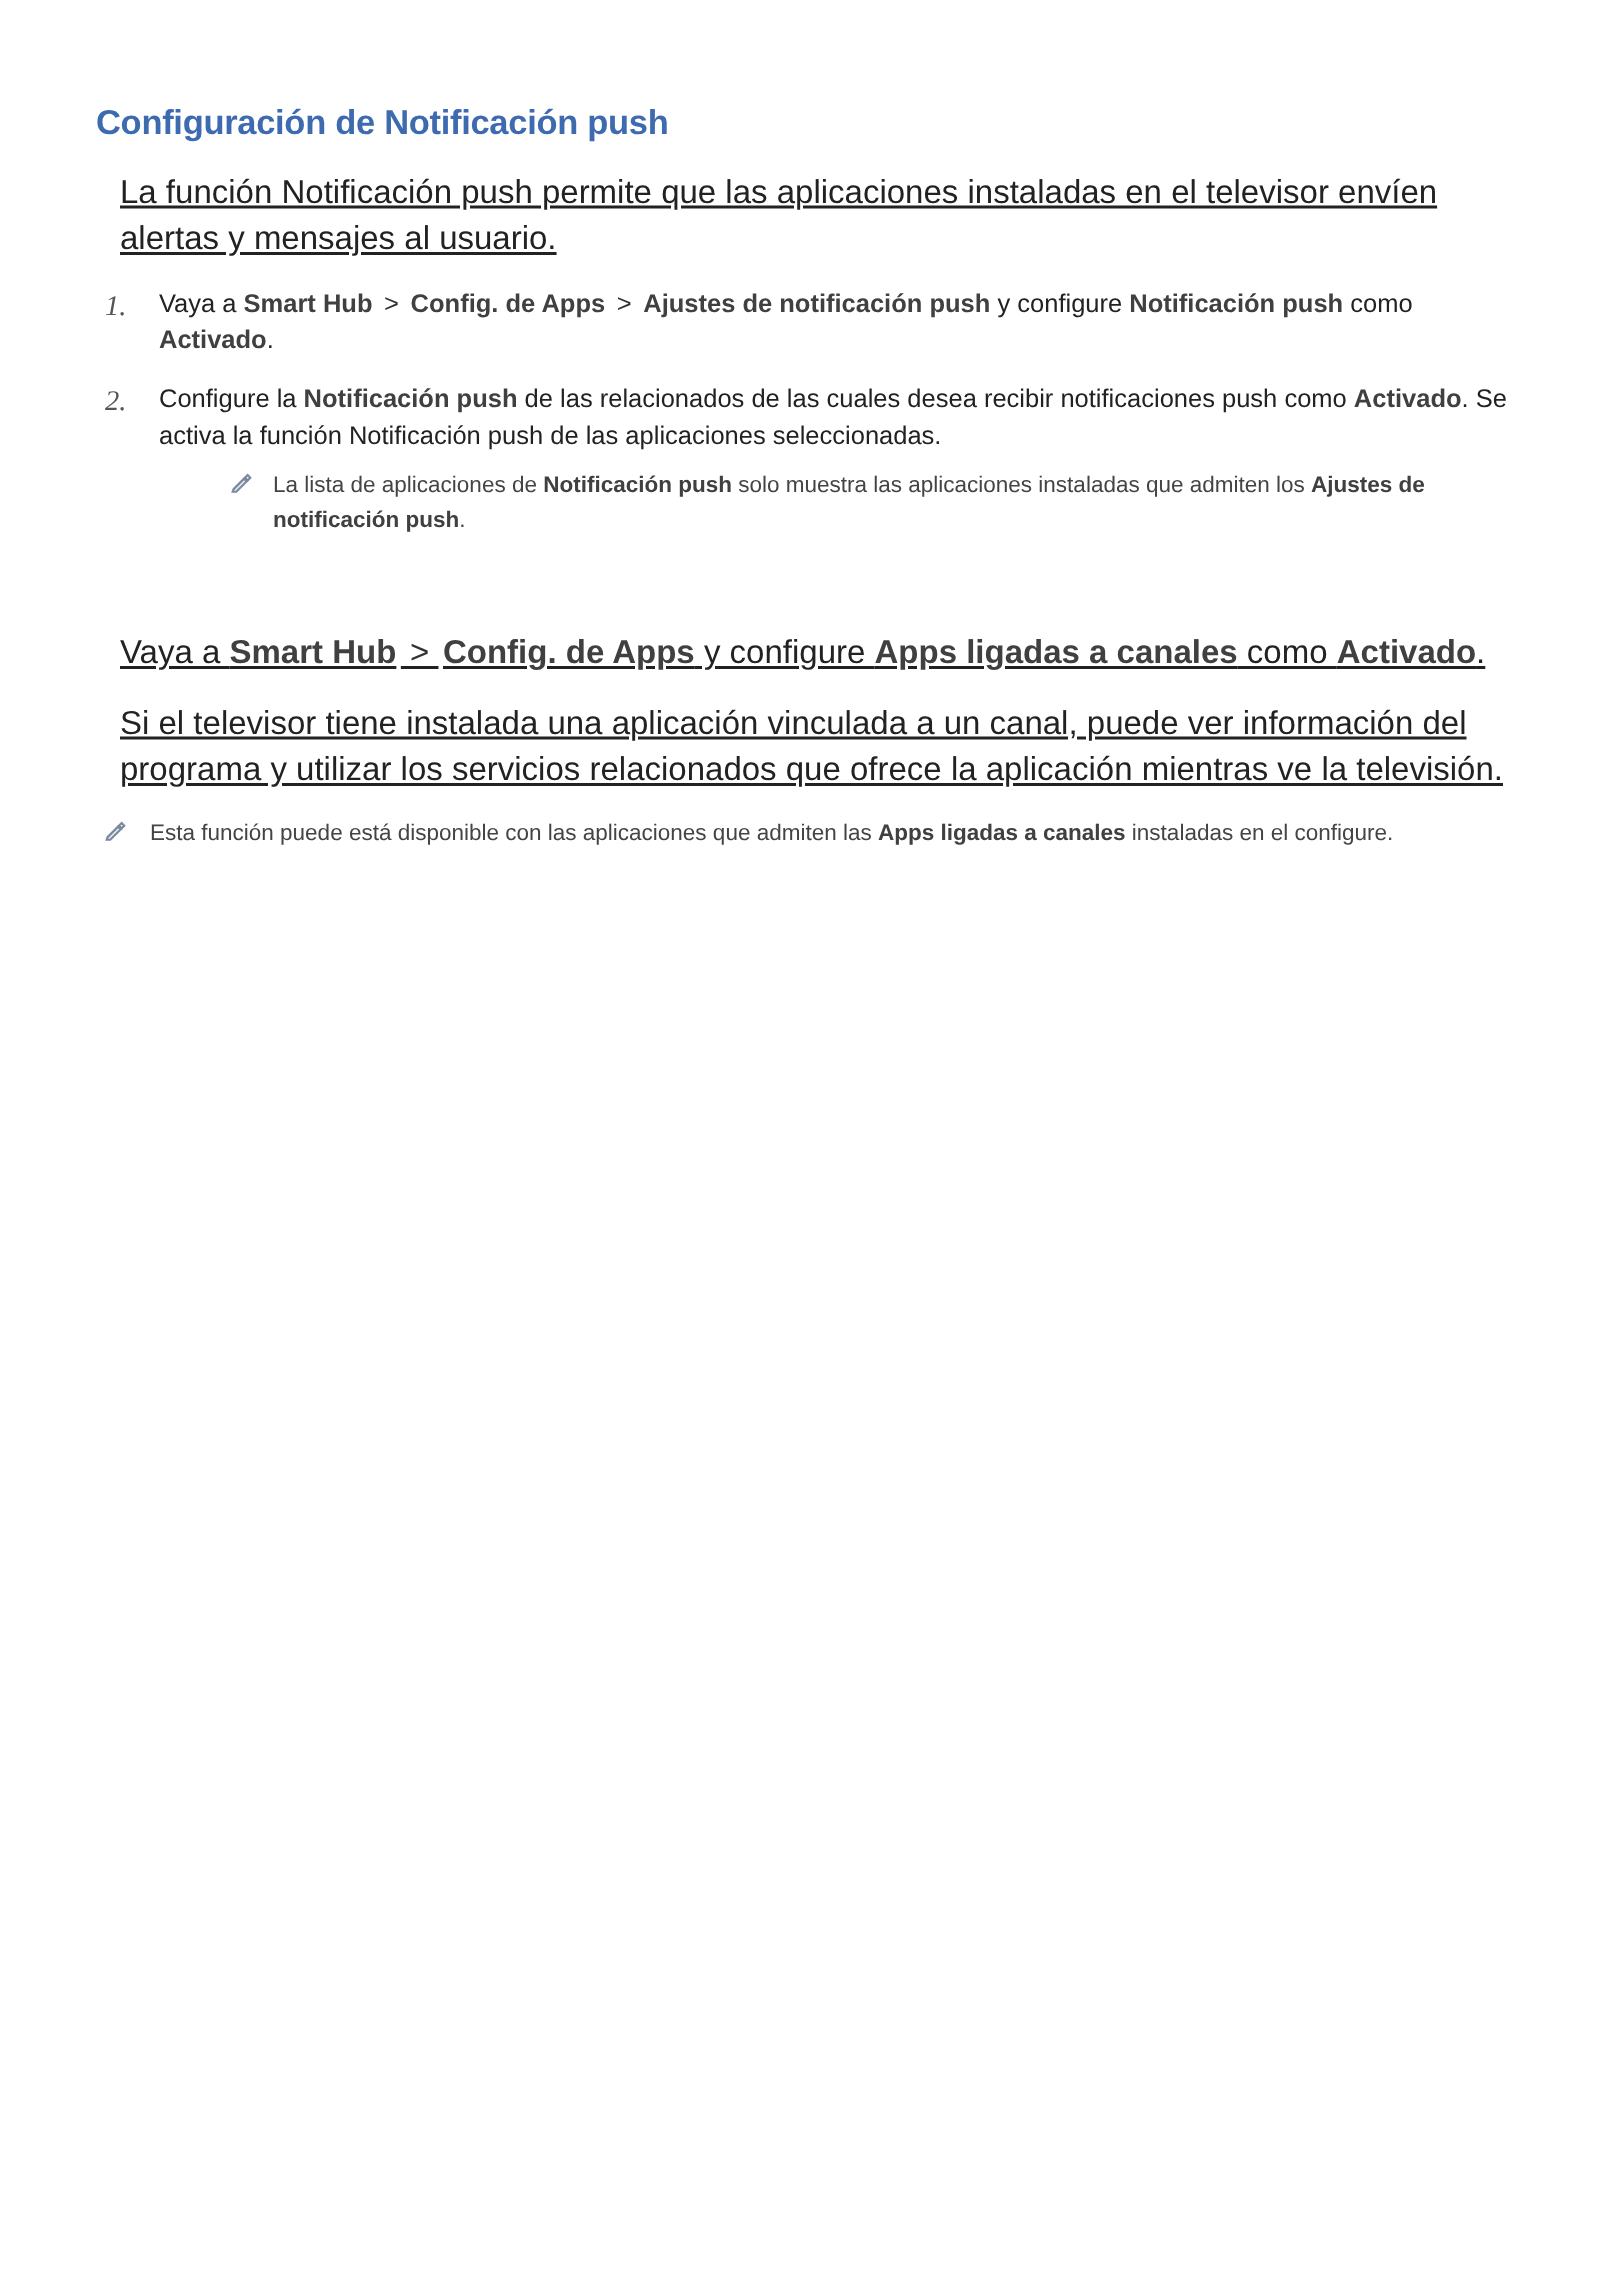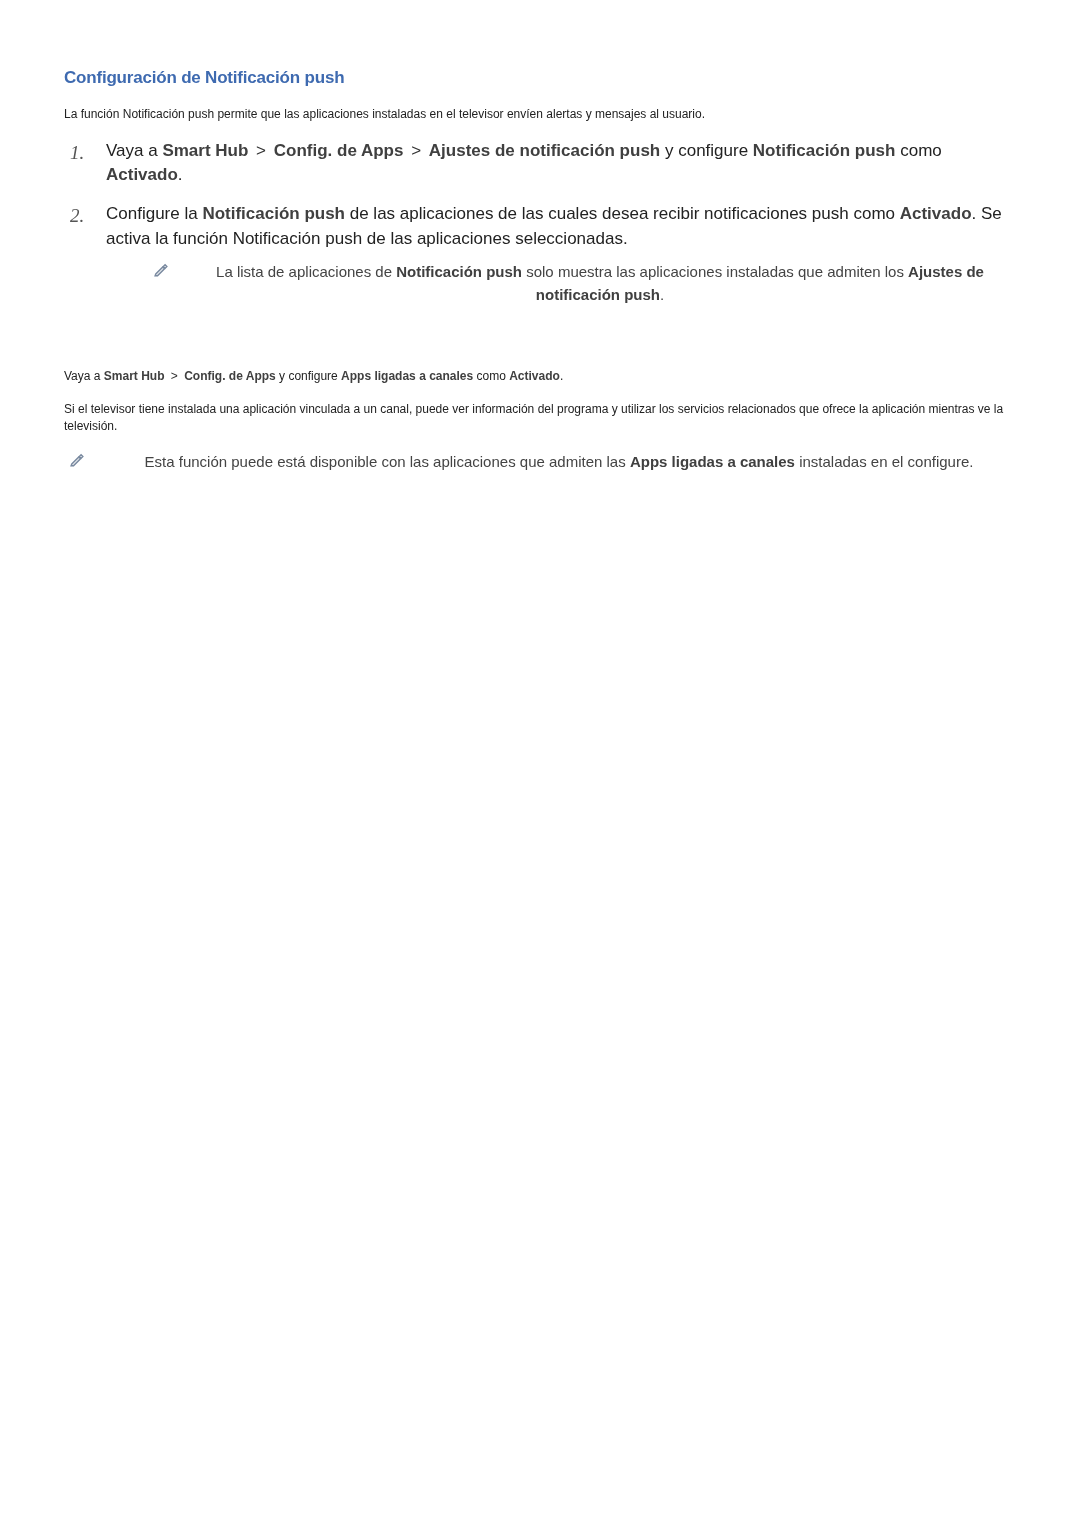--- a/index.html
+++ b/index.html
@@ -11,30 +11,31 @@
     width: 1080px;
     height: 1527px;
     box-sizing: border-box;
   }
   .page {
     padding: 68px 62px 62px 64px;
     box-sizing: border-box;
   }
   h2.section-heading {
     color: #3e6ab0;
-    font-size: 17px;
+    font-size: 23px;
     font-weight: bold;
     margin: 0 0 18px 0;
     letter-spacing: -0.2px;
   }
   p.body-text {
-    font-size: 12px;
+    font-size: 22px;
     line-height: 1.4;
-    margin: 0 0 16px 0;
+    margin: 0 0 16px 16px;
     color: #222;
+    text-decoration: underline;
   }
   ol.steps {
     list-style: none;
     padding: 0;
     margin: 0 0 8px 0;
   }
   ol.steps > li {
     position: relative;
     padding-left: 42px;
     margin-bottom: 14px;
@@ -59,21 +60,20 @@
     color: #333;
     padding: 0 3px;
   }
   .note-row {
     position: relative;
     padding-left: 76px;
     margin: 10px 0 0 0;
     font-size: 15px;
     line-height: 1.5;
     color: #444;
-    text-align: center;
   }
   .note-row.top-level {
     padding-left: 36px;
   }
   .note-icon {
     position: absolute;
     left: 48px;
     top: 2px;
     width: 14px;
     height: 14px;
@@ -100,21 +100,21 @@
 
   <p class="body-text">La función Notificación push permite que las aplicaciones instaladas en el televisor envíen alertas y mensajes al usuario.</p>
 
   <ol class="steps">
     <li>
       <span class="step-num">1.</span>
       <span>Vaya a </span><span class="link-strong">Smart Hub</span><span class="sep"> &gt; </span><span class="link-strong">Config. de Apps</span><span class="sep"> &gt; </span><span class="link-strong">Ajustes de notificación push</span><span> y configure </span><span class="link-strong">Notificación push</span><span> como </span><span class="link-strong">Activado</span><span>.</span>
     </li>
     <li>
       <span class="step-num">2.</span>
-      <span>Configure la </span><span class="link-strong">Notificación push</span><span> de las aplicaciones de las cuales desea recibir notificaciones push como </span><span class="link-strong">Activado</span><span>. Se activa la función Notificación push de las aplicaciones seleccionadas.</span>
+      <span>Configure la </span><span class="link-strong">Notificación push</span><span> de las relacionados de las cuales desea recibir notificaciones push como </span><span class="link-strong">Activado</span><span>. Se activa la función Notificación push de las aplicaciones seleccionadas.</span>
 
       <div class="note-row">
         <span class="note-icon">
           <svg viewBox="0 0 24 24" fill="none" stroke="currentColor" stroke-width="2.5">
             <path d="M3 19 L15 7 L18 10 L6 22 L2 22 Z" fill="currentColor" opacity="0.15"></path>
             <path d="M3 19 L15 7 L18 10 L6 22 L2 22 Z"></path>
             <path d="M16 6 L19 3 L22 6 L19 9 Z"></path>
           </svg>
         </span>
         <span>La lista de aplicaciones de </span><span class="link-strong">Notificación push</span><span> solo muestra las aplicaciones instaladas que admiten los </span><span class="link-strong">Ajustes de notificación push</span><span>.</span>

